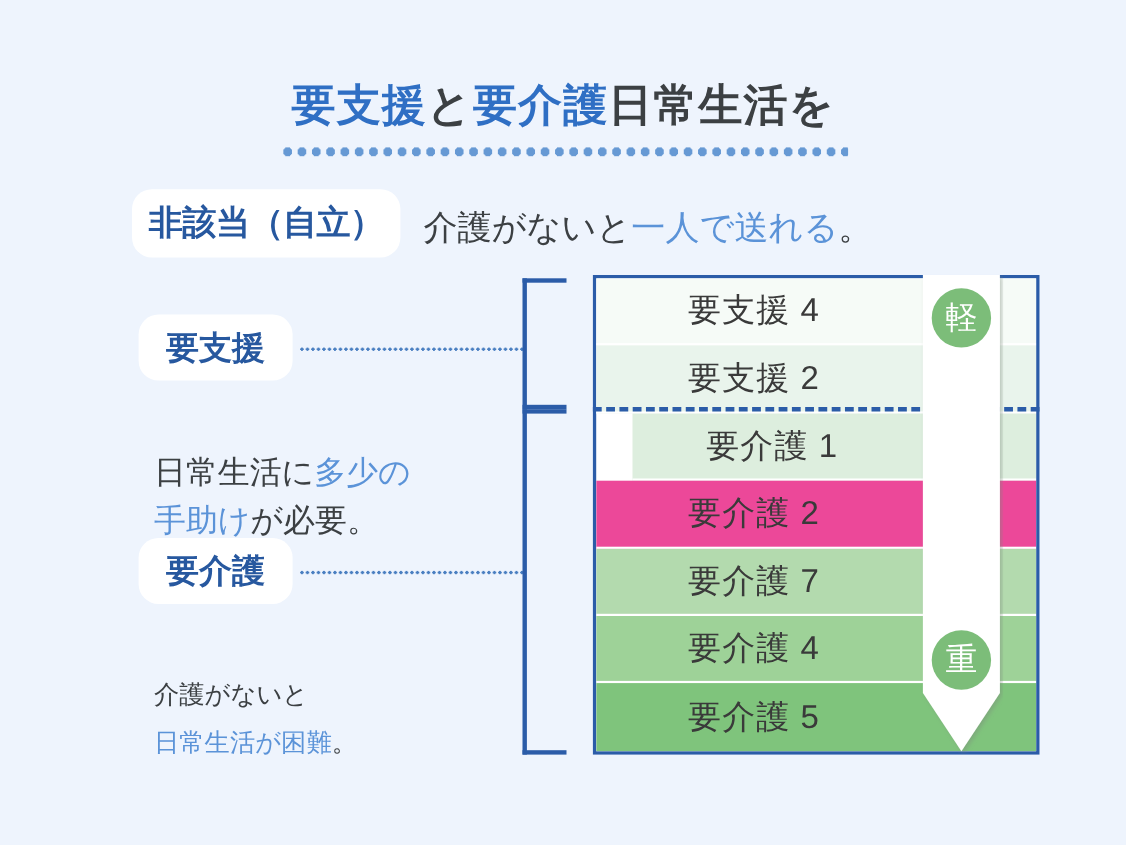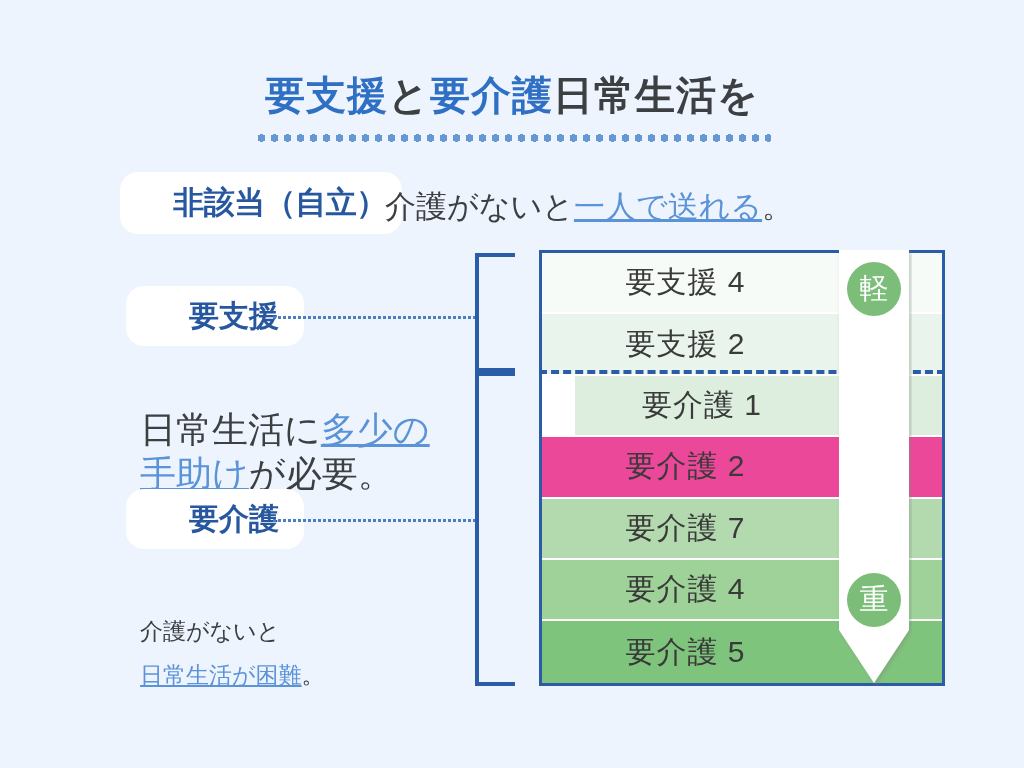--- a/index.html
+++ b/index.html
@@ -49,21 +49,20 @@
   .pill {
     position: absolute;
     background: #ffffff;
     border-radius: 18px;
     color: #27589f;
     font-weight: bold;
     display: flex;
     align-items: center;
     justify-content: center;
     white-space: nowrap;
-    padding-left: 38px;
   }
   .pill-jiritsu {
     left: 120px; top: 172px;
     width: 244px; height: 62px;
     font-size: 31px;
     letter-spacing: -0.5px;
   }
   .pill-shien {
     left: 126px; top: 286px;
     width: 140px; height: 60px;
@@ -74,29 +73,29 @@
     width: 140px; height: 60px;
     font-size: 30px;
   }
 
   
   .desc {
     position: absolute;
     color: #3c4043;
     white-space: pre-line;
   }
-  .desc .hl { color: #5b93d8; text-decoration: underline; }
+  .desc .hl { color: #5b93d8; }
   .desc-jiritsu {
     left: 385px; top: 186px;
     font-size: 31px;
     letter-spacing: 0px;
   }
   .desc-shien {
     left: 140px; top: 364px;
-    font-size: 36px;
+    font-size: 29px;
     line-height: 44px;
   }
   .desc-kaigo {
     left: 140px; top: 565px;
     font-size: 23px;
     line-height: 44px;
   }
 
   
   .leader {

